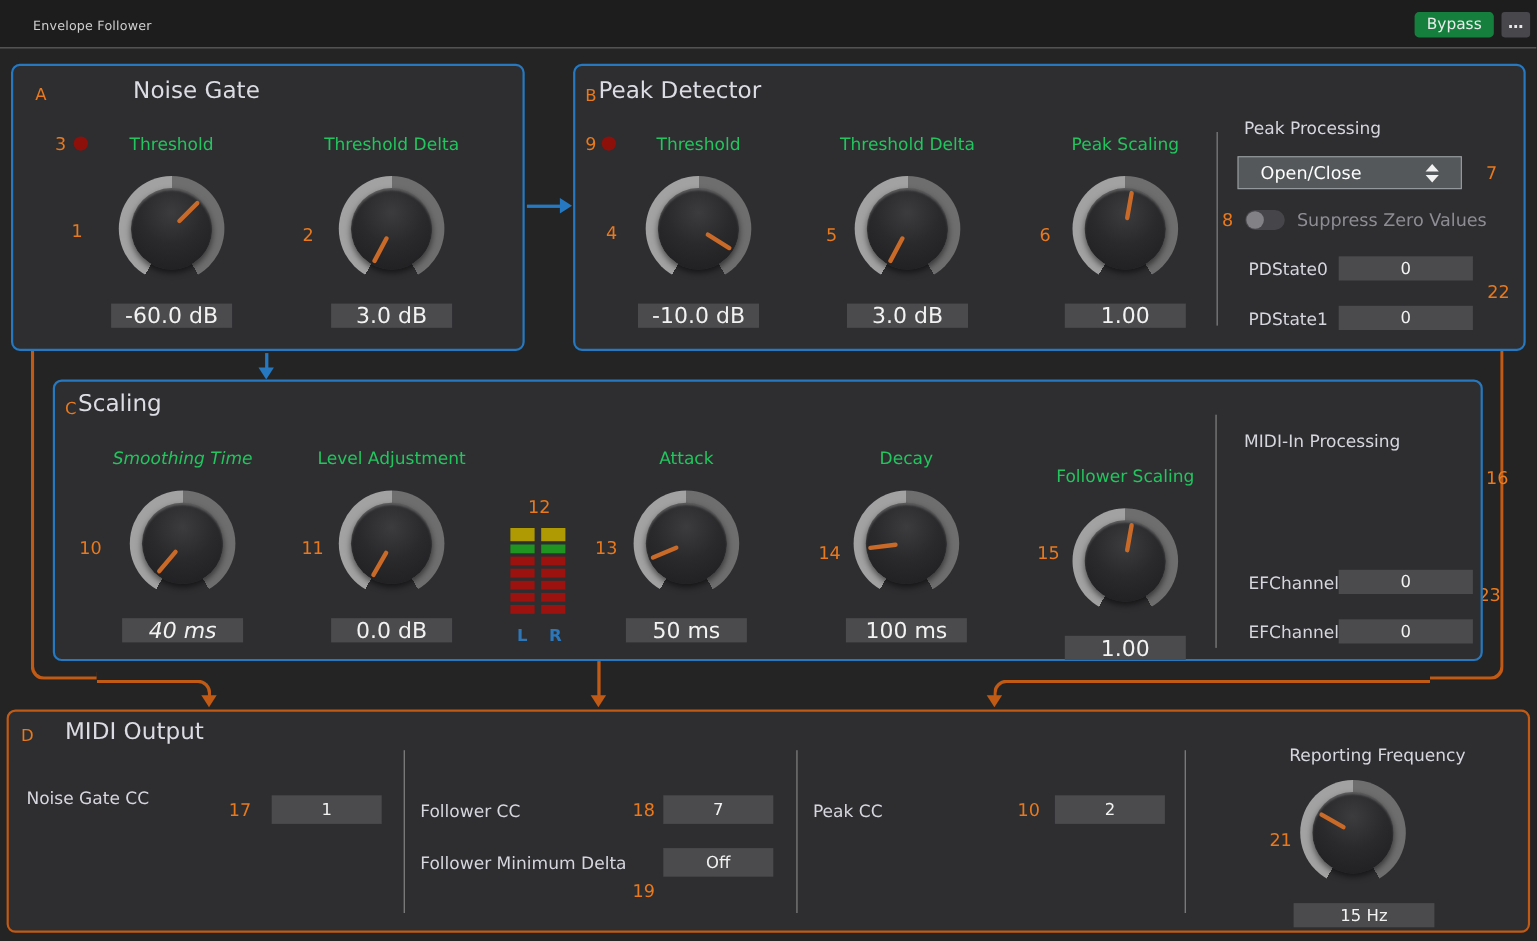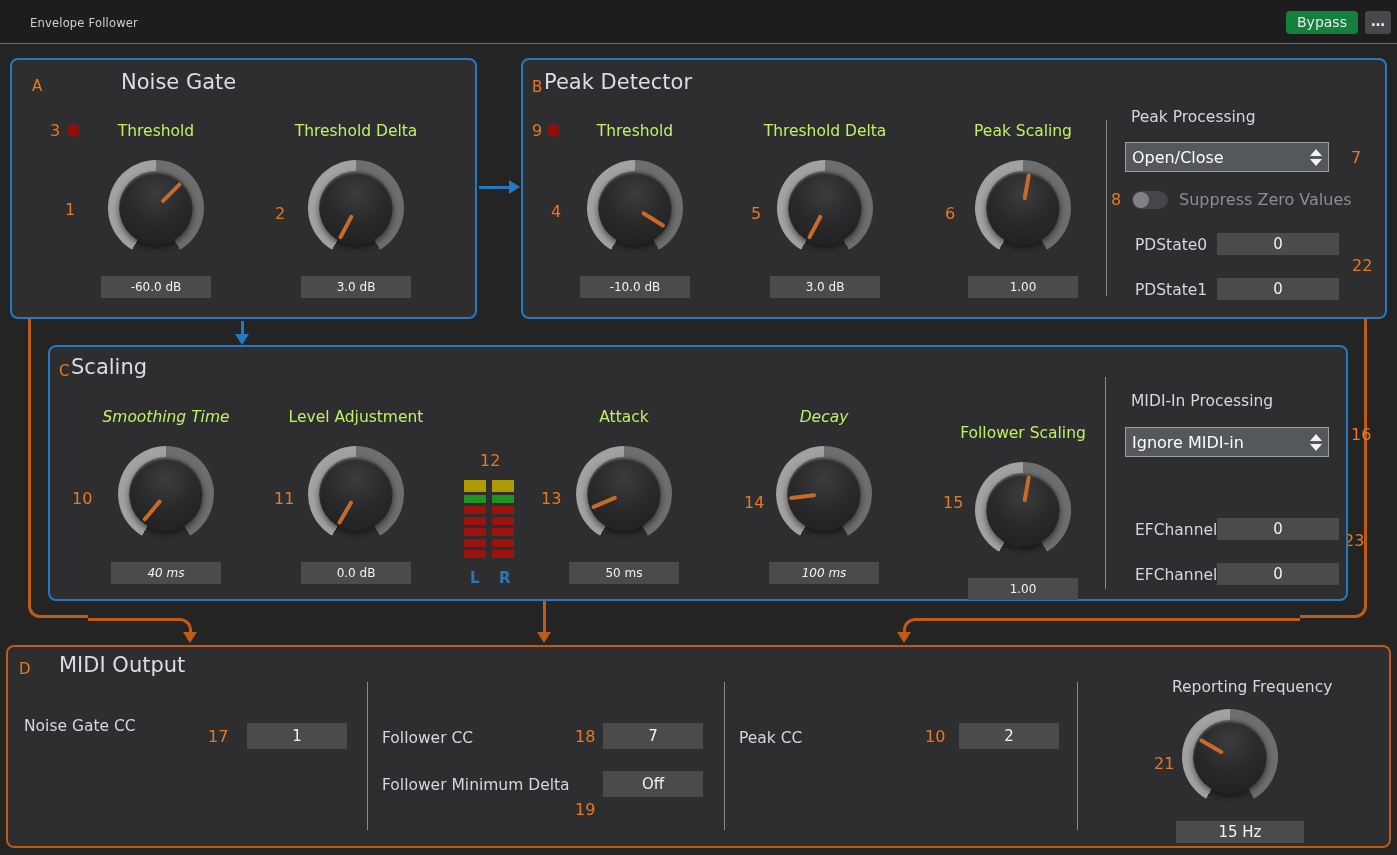--- a/index.html
+++ b/index.html
@@ -23,39 +23,39 @@
 
   .sec-letter { position:absolute; font-size:15px; color:#e8791d; }
   .sec-title  { position:absolute; font-size:21px; color:#dcdce4; }
 
   .ann { position:absolute; font-size:16px; color:#e8791d; white-space:nowrap; }
 
   .vdiv { position:absolute; width:1px; background:#8a8a8a; }
 
   
   .knob-group { position:absolute; width:120px; display:flex; flex-direction:column; align-items:center; }
-  .klabel { height:20px; font-size:15.5px; color:#bef264; white-space:nowrap; margin-bottom:18px; }
+  .klabel { height:20px; font-size:15.5px; color:#22c55e; white-space:nowrap; margin-bottom:18px; }
   .knob { position:relative; width:96px; height:96px; margin-bottom:20px; cursor:pointer; }
   .knob .ring { position:absolute; inset:0; border-radius:50%;
       background:conic-gradient(from 0deg, #6e6e6e 0deg 150deg, rgba(0,0,0,0) 150deg 210deg, #a2a2a2 210deg 360deg); }
   .knob .kbody { position:absolute; inset:11px; border-radius:50%;
       background:radial-gradient(circle at 50% 30%, #3c3c3e 0%, #2a2a2c 45%, #1d1d1f 100%);
       box-shadow: inset 0 2px 2px rgba(255,255,255,.22), 0 3px 6px rgba(0,0,0,.55); }
   .knob .rot { position:absolute; inset:0; }
   .knob .pointer { position:absolute; left:calc(50% - 2px); top:13px; width:4px; height:27px; border-radius:2px; background:#ca6a28; }
-  .kvalue { width:110px; height:22px; background:#4b4b4e; color:#f2f2f2; font-size:12px; text-align:center; line-height:22px; cursor:text; }
+  .kvalue { width:110px; height:22px; background:#4b4b4e; color:#f2f2f2; font-size:20px; text-align:center; line-height:22px; cursor:text; }
 
   
   .frow-label { position:absolute; font-size:15.5px; color:#d6d6de; white-space:nowrap; }
   .fbox { position:absolute; background:#4b4b4e; color:#f2f2f2; text-align:center; cursor:text; }
   .fbox.small { width:122px; height:22px; font-size:15px; line-height:22px; }
   .fbox.midi  { width:100px; height:26px; font-size:15px; line-height:26px; }
 
   
-  .dropdown { position:absolute; width:204px; height:30px; background:#54585a; border:1px solid #9aa0a2; display:flex; align-items:center; padding:0 6px; cursor:pointer; }
+  .dropdown { position:absolute; width:204px; height:30px; background:#54585a; border:1px solid #9aa0a2; display:flex; align-items:center; padding:0 20px; cursor:pointer; }
   .dropdown .dd-text { flex:1; font-size:16px; color:#fdfdfd; white-space:nowrap; overflow:hidden; }
   .dd-arrows { display:flex; flex-direction:column; gap:3px; align-items:center; }
   .dd-arrows .up   { width:0; height:0; border-left:6px solid transparent; border-right:6px solid transparent; border-bottom:7px solid #f2f2f2; }
   .dd-arrows .down { width:0; height:0; border-left:6px solid transparent; border-right:6px solid transparent; border-top:7px solid #f2f2f2; }
 
   
   .toggle { position:absolute; width:36px; height:18px; border-radius:9px; background:#46464a; cursor:pointer; }
   .toggle .thumb { position:absolute; left:1px; top:1px; width:16px; height:16px; border-radius:50%; background:#828286; }
   .toggle-label { position:absolute; font-size:16px; color:#8d8d93; white-space:nowrap; }
 
@@ -274,21 +274,21 @@
         <div class="ring"></div>
         <div class="kbody"></div>
         <div class="rot" style="transform: rotate(-113deg);">
             <div class="pointer"></div>
           </div>
       </div>
       <div class="kvalue">50 ms</div>
     </div>
     <span class="ann" style="left:491px; top:142px;">13</span>
 
-    <div class="knob-group" style="left:714px; top:61px;font-style:italic;">
+    <div class="knob-group" style="left:714px; top:61px;">
       <div class="klabel">Decay</div>
       <div class="knob">
         <div class="ring"></div>
         <div class="kbody"></div>
         <div class="rot" style="transform: rotate(-97deg);">
             <div class="pointer"></div>
           </div>
       </div>
       <div class="kvalue">100 ms</div>
     </div>
@@ -303,27 +303,20 @@
             <div class="pointer"></div>
           </div>
       </div>
       <div class="kvalue">1.00</div>
     </div>
     <span class="ann" style="left:893px; top:146px;">15</span>
 
     <div class="vdiv" style="left:1055px; top:30px; height:212px;"></div>
 
     <span class="frow-label" style="left:1081px; top:45px;">MIDI-In Processing</span>
-    <div class="dropdown" style="left:1075px; top:80px;">
-      <span class="dd-text">Ignore MIDI-in</span>
-      <span class="dd-arrows">
-          <span class="up"></span>
-          <span class="down"></span>
-        </span>
-    </div>
 
     <span class="frow-label" style="left:1085px; top:174px;">EFChannel0</span>
     <div class="fbox small" style="left:1167px; top:171px;">0</div>
     <span class="frow-label" style="left:1085px; top:219px;">EFChannel1</span>
     <div class="fbox small" style="left:1167px; top:216px;">0</div>
   </div>
 
   <div class="section orange" id="sec-midi-out">
     <span class="sec-letter" style="left:11px; top:13px;">D</span>
     <span class="sec-title" style="left:27px; top:6px;margin-left:24px;">MIDI Output</span>

